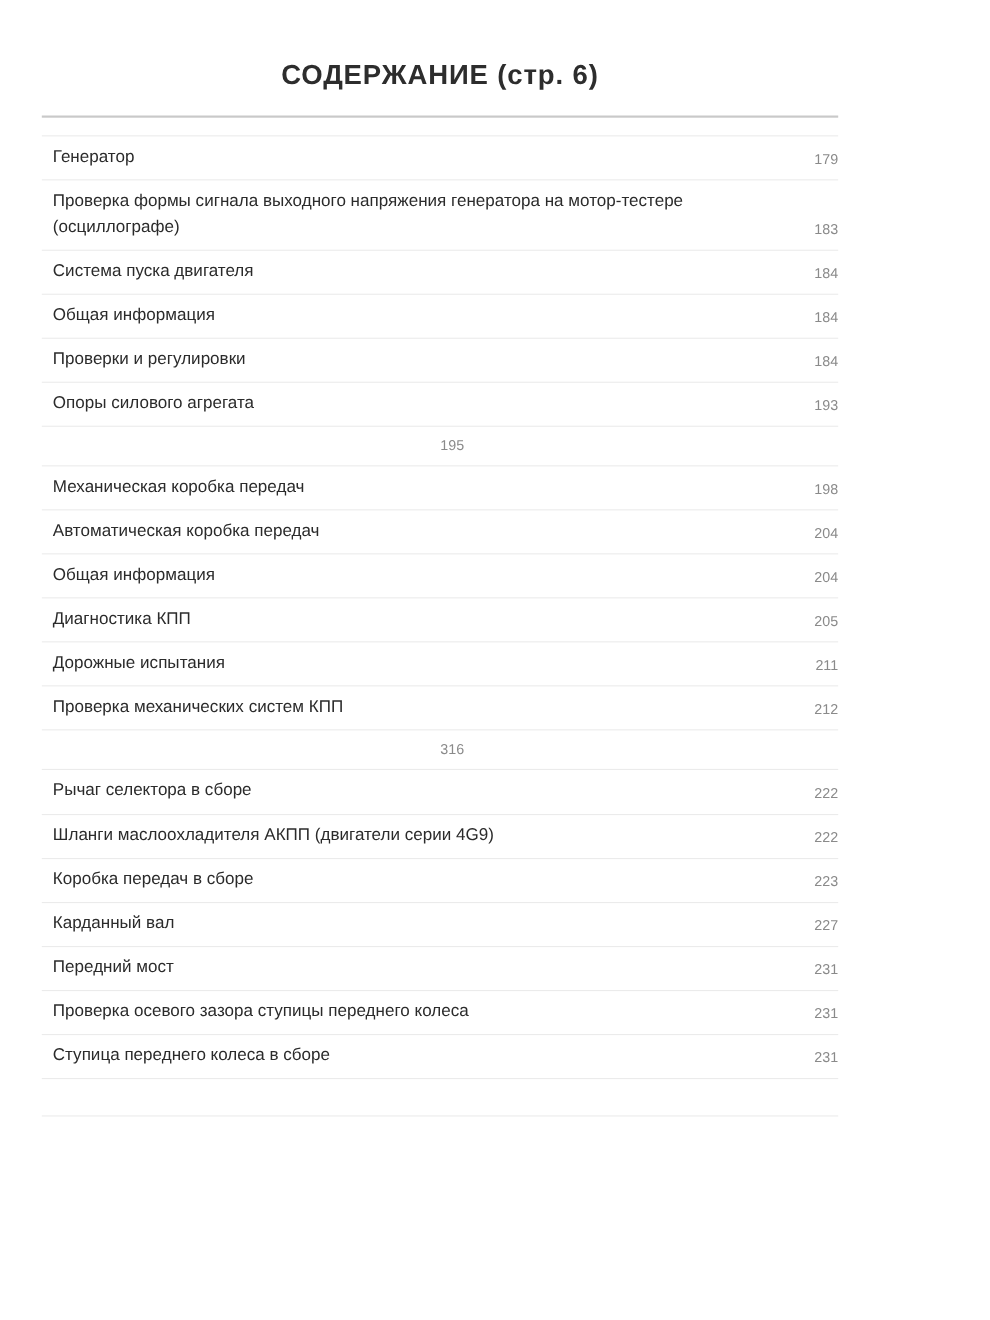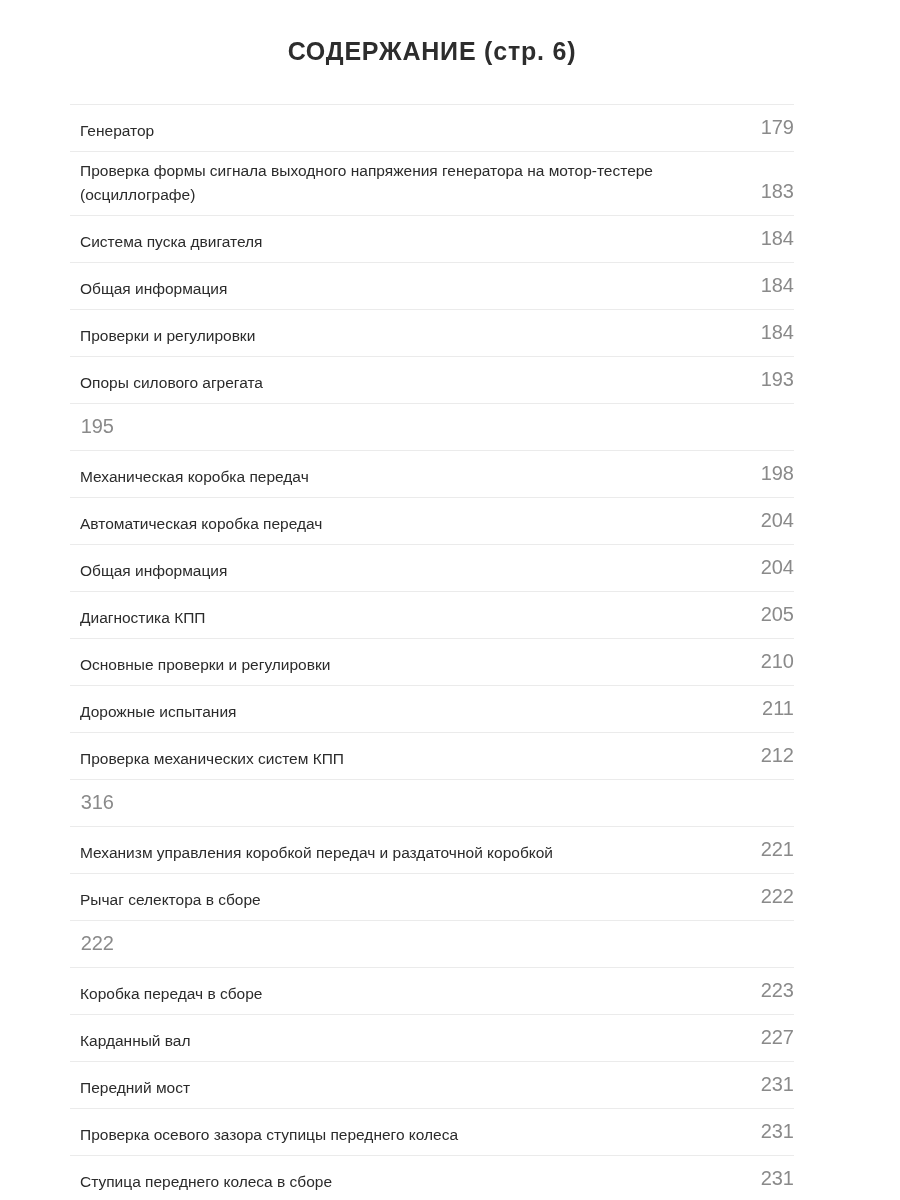--- a/index.html
+++ b/index.html
@@ -14,24 +14,23 @@
     height: 1200px;
     font-family: "Liberation Sans", "DejaVu Sans", sans-serif;
     color: #2b2b2b;
     -webkit-font-smoothing: antialiased;
   }
 
   .page {
     position: relative;
     width: 800px;
     height: 1200px;
-    padding: 0 38px;
+    padding: 17px 38px;
     display: flex;
     flex-direction: column;
-    margin-left: 32px;
   }
 
   .doc-title {
     margin: 0;
     padding: 36px 0 22px 0;
     text-align: center;
     font-size: 25px;
     font-weight: bold;
     letter-spacing: 0.8px;
     color: #2d2d2d;
@@ -44,42 +43,42 @@
     margin: 0 0 16px 0;
   }
 
   .toc {
     flex: 0 0 auto;
   }
 
   .toc-row {
     display: flex;
     align-items: flex-end;
-    justify-content: space-between;
+    justify-content: center;
     gap: 18px;
     border-bottom: 1px solid #ebebeb;
     padding: 7px 0 8px 10px;
     min-height: 34px;
   }
 
   .toc-row:first-child {
     border-top: 1px solid #ebebeb;
   }
 
   .toc-label {
     font-size: 15.5px;
     line-height: 1.55;
     color: #2b2b2b;
     flex: 1 1 auto;
     max-width: 760px;
     word-break: normal;
   }
 
   .toc-page {
-    font-size: 20px;
+    font-size: 13px;
     line-height: 1.55;
     color: #8a8a8a;
     flex: 0 0 auto;
     min-width: 34px;
     text-align: right;
     white-space: nowrap;
   }
 </style>
 </head>
 <body>
@@ -128,43 +127,36 @@
       </div>
       <div class="toc-row">
         <span class="toc-label">Общая информация</span>
         <span class="toc-page">204</span>
       </div>
       <div class="toc-row">
         <span class="toc-label">Диагностика КПП</span>
         <span class="toc-page">205</span>
       </div>
       <div class="toc-row">
-        <span class="toc-label">Основные проверки и регулировки</span>
-        <span class="toc-page">210</span>
-      </div>
-      <div class="toc-row">
         <span class="toc-label">Дорожные испытания</span>
         <span class="toc-page">211</span>
       </div>
       <div class="toc-row">
         <span class="toc-label">Проверка механических систем КПП</span>
         <span class="toc-page">212</span>
       </div>
       <div class="toc-row">
         <span class="toc-page">316</span>
       </div>
       <div class="toc-row">
-        <span class="toc-label">Механизм управления коробкой передач и раздаточной коробкой</span>
-        <span class="toc-page">221</span>
-      </div>
-      <div class="toc-row">
         <span class="toc-label">Рычаг селектора в сборе</span>
         <span class="toc-page">222</span>
       </div>
       <div class="toc-row">
+        <span class="toc-label">Шланги маслоохладителя АКПП (двигатели серии 4G9)</span>
         <span class="toc-page">222</span>
       </div>
       <div class="toc-row">
         <span class="toc-label">Коробка передач в сборе</span>
         <span class="toc-page">223</span>
       </div>
       <div class="toc-row">
         <span class="toc-label">Карданный вал</span>
         <span class="toc-page">227</span>
       </div>

